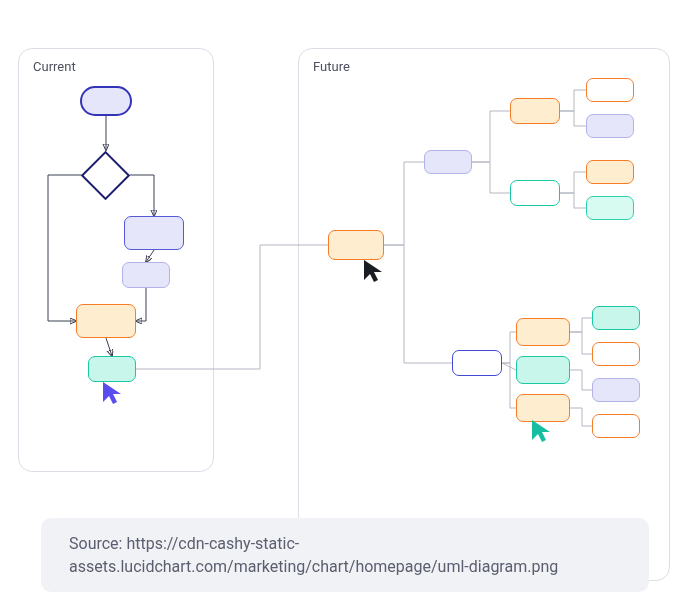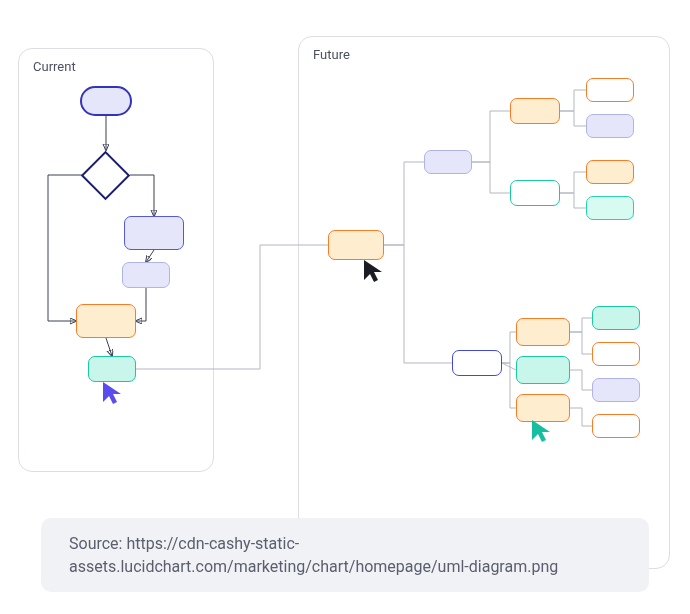--- a/index.html
+++ b/index.html
@@ -89,21 +89,21 @@
   </style>
 </head>
 <body>
 
 <div class="canvas">
 
   <div class="panel" style="left:18px; top:48px; width:196px; height:424px;">
     <div class="panel-label">Current</div>
   </div>
 
-  <div class="panel" style="left:298px; top:36px; width:372px; height:533px;">
+  <div class="panel" style="left:298px; top:48px; width:372px; height:533px;">
     <div class="panel-label">Future</div>
   </div>
 
   <svg class="wires">
     <defs>
       <marker id="ah" markerWidth="7" markerHeight="7" refX="6" refY="3" orient="auto">
         <path d="M0,0 L7,3 L0,6 Z" fill="#3d4053"></path>
       </marker>
     </defs>
 

